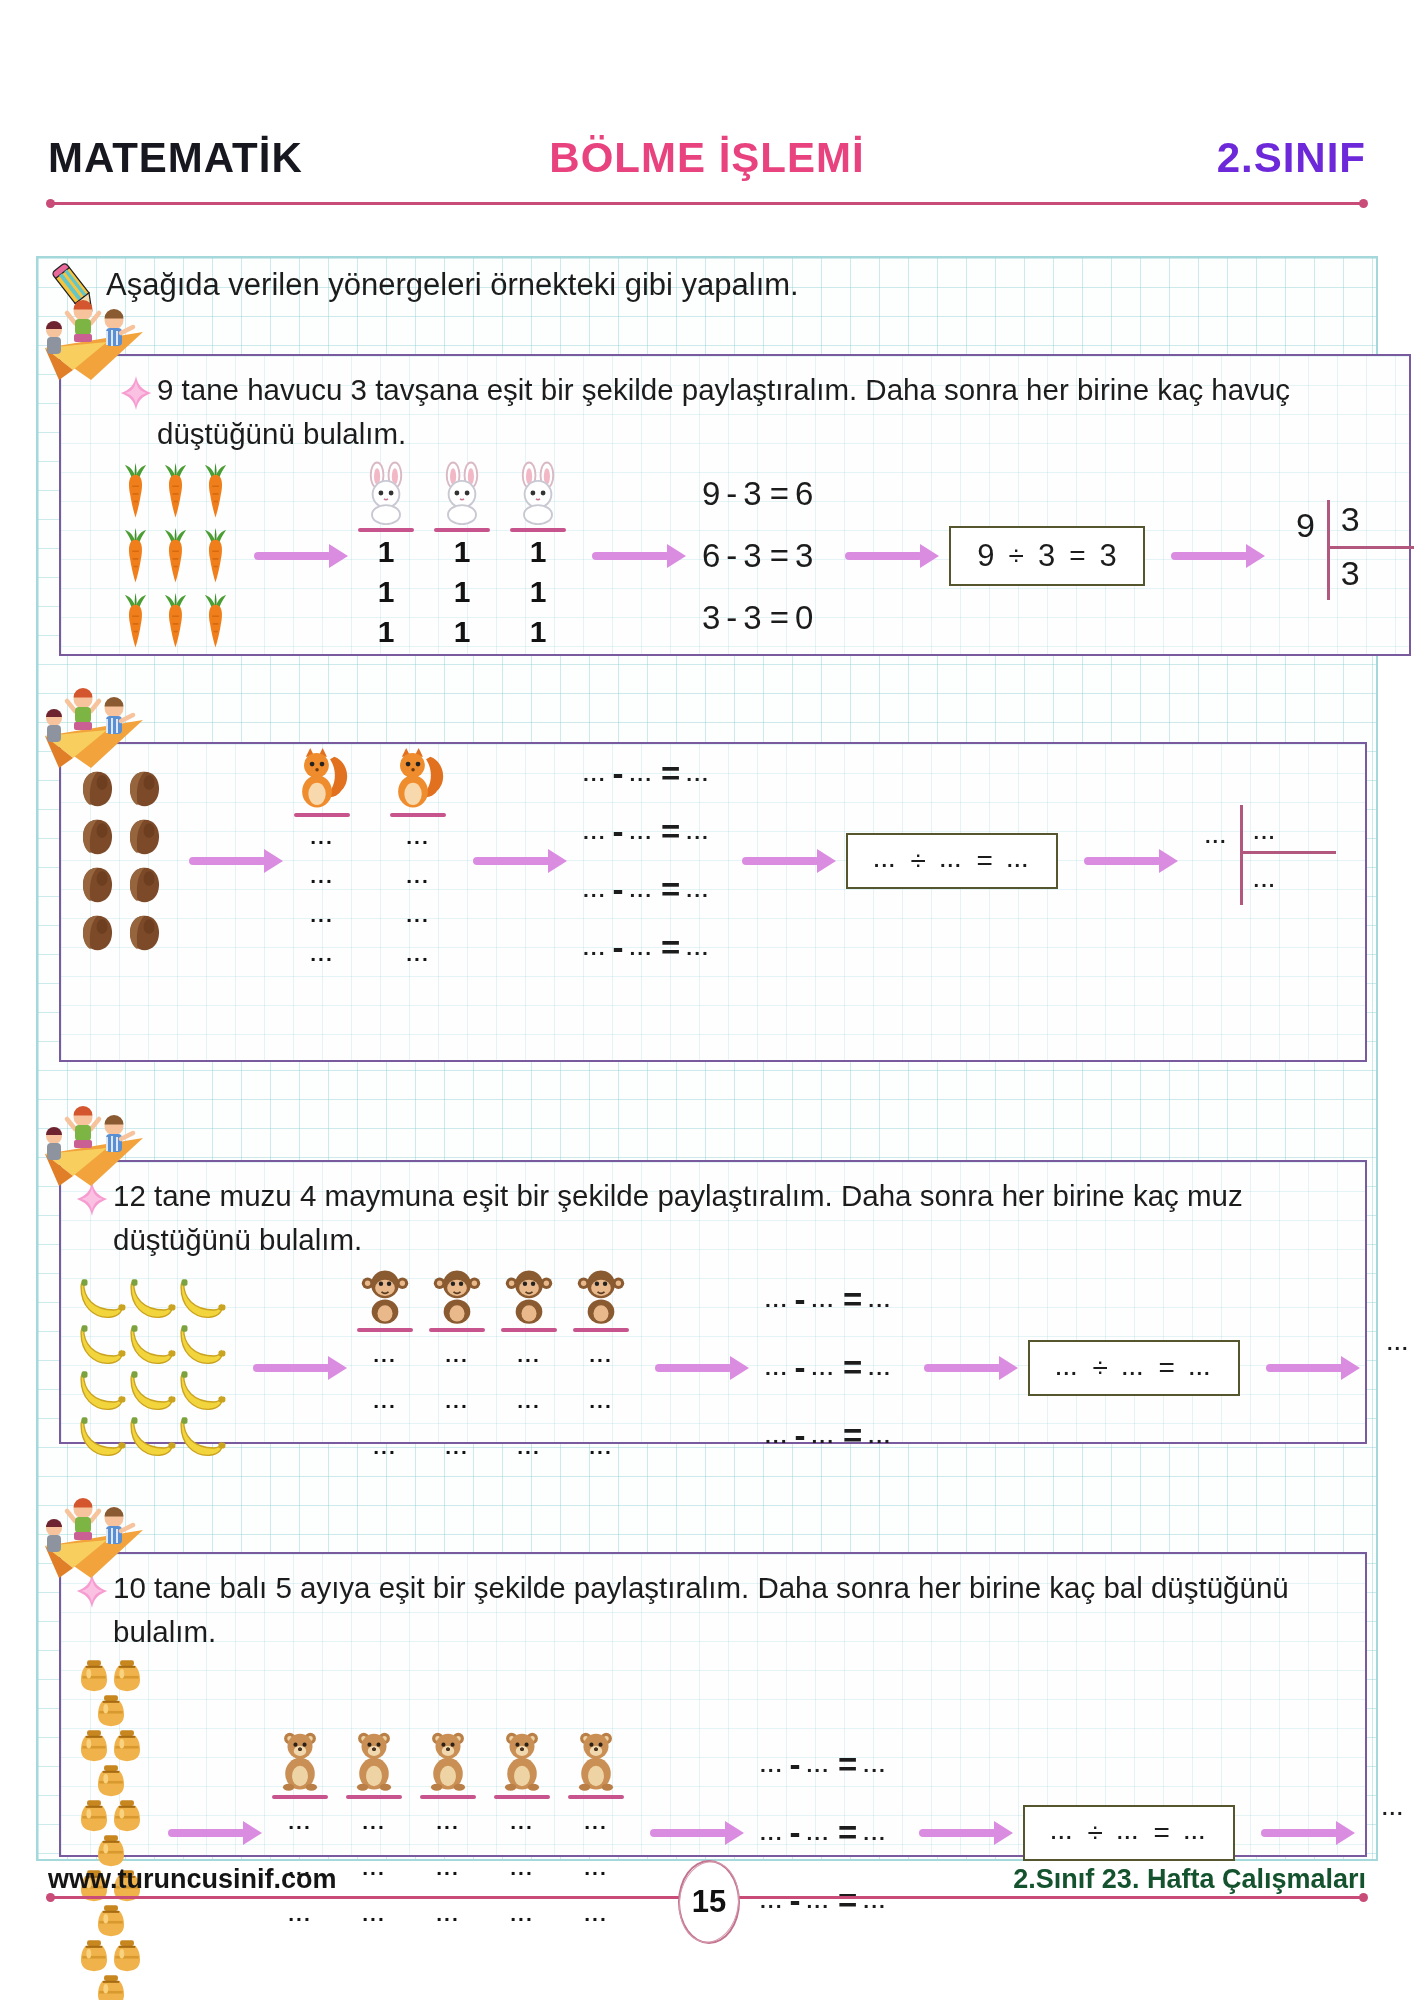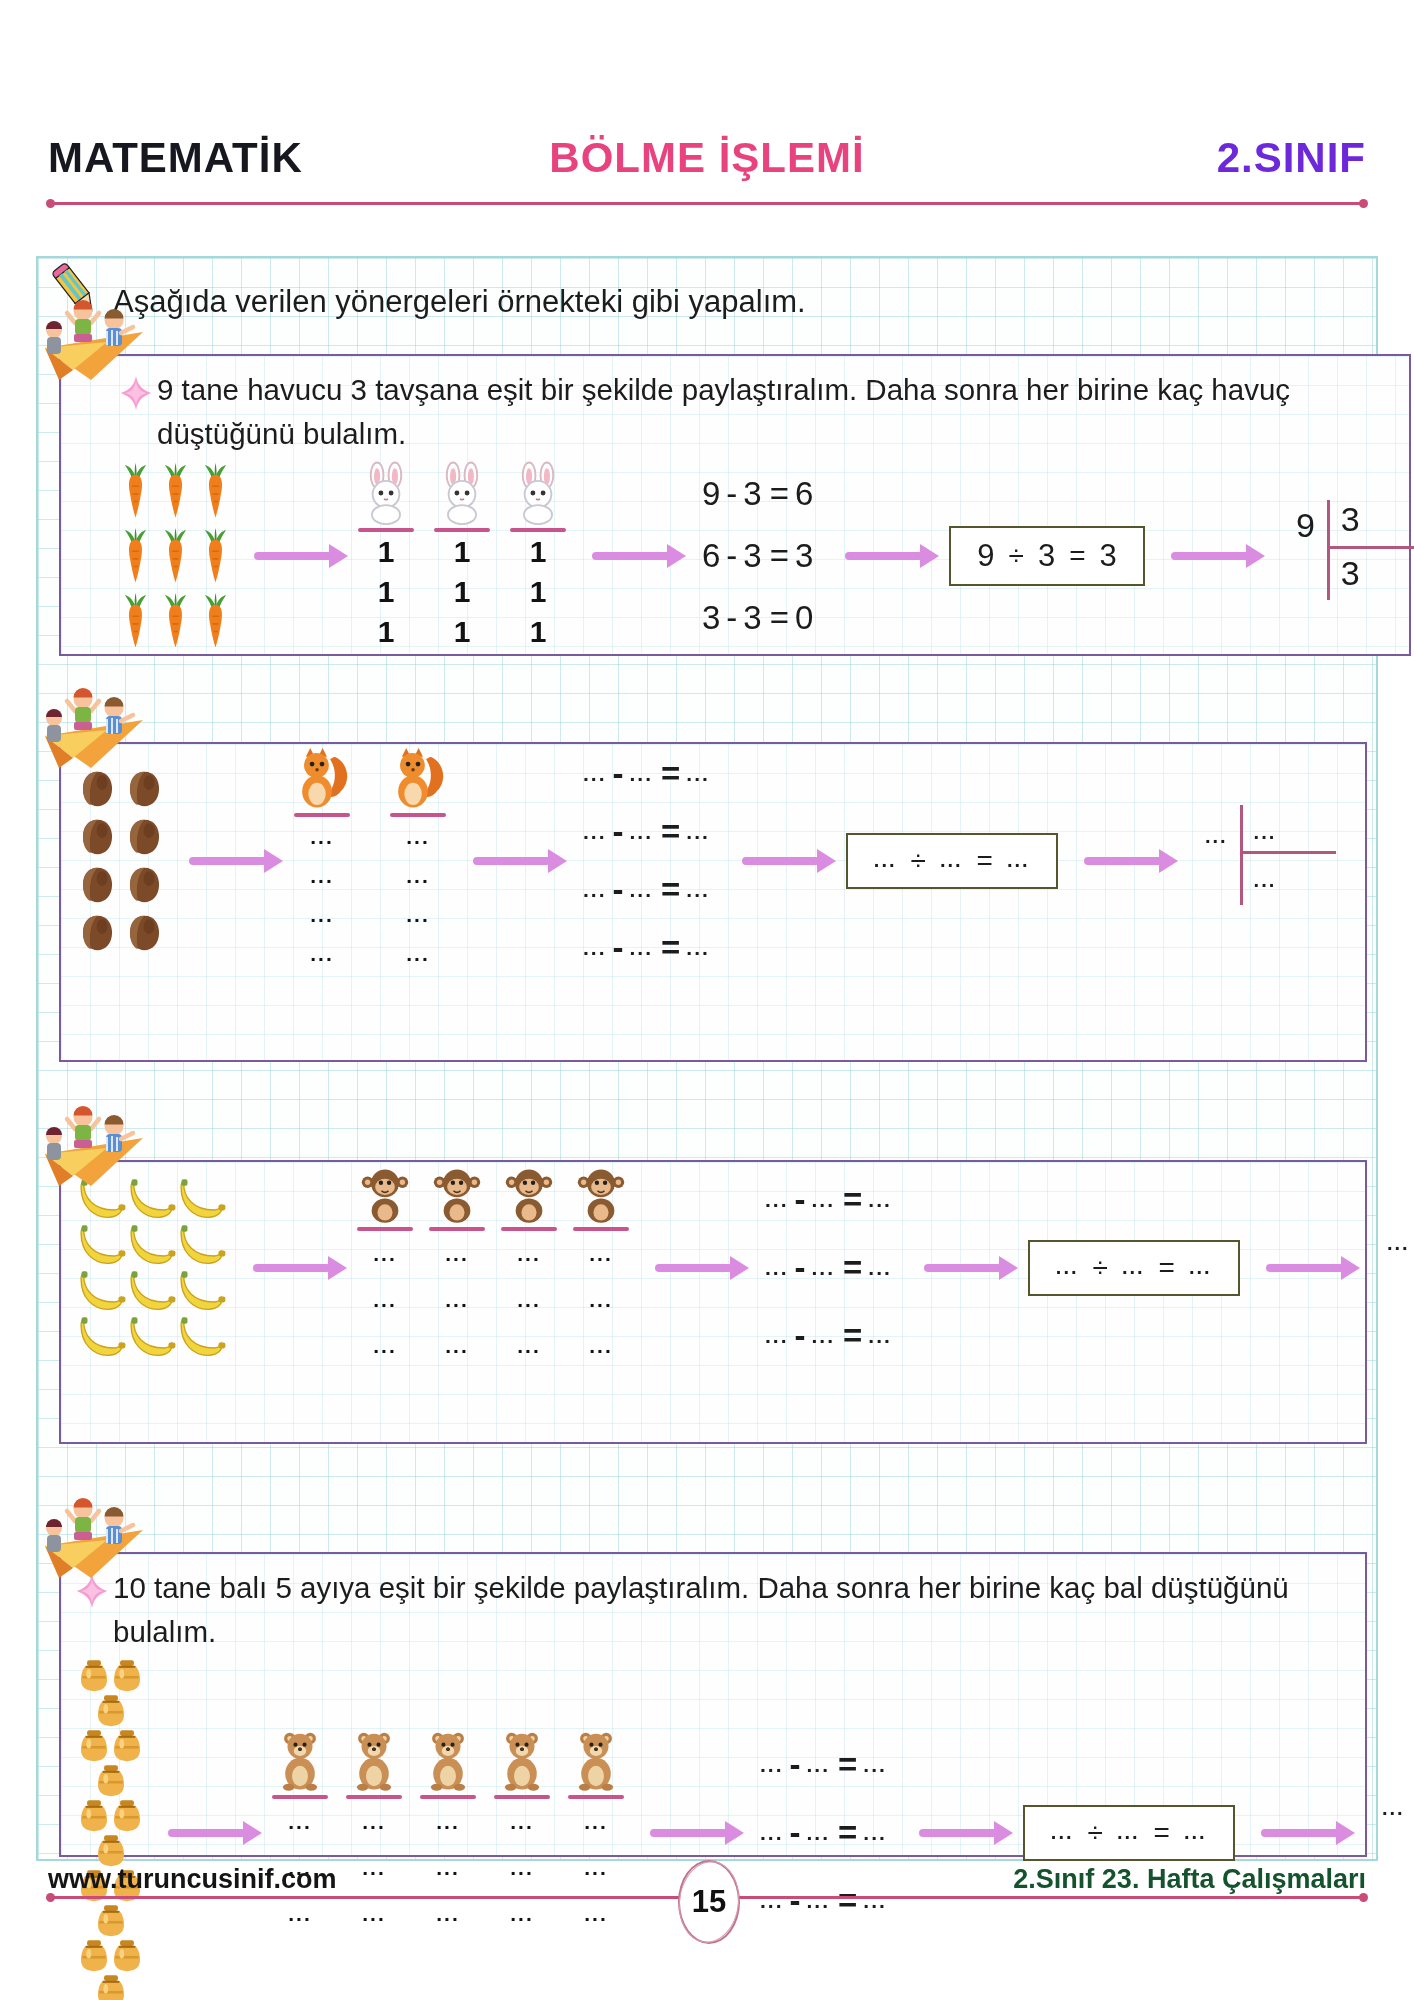--- a/index.html
+++ b/index.html
@@ -23,21 +23,21 @@
   .sheet{
     position:absolute;left:36px;top:256px;width:1338px;height:1601px;
     border:2px solid #a4d8da;background-color:#fdfefe;
     background-image:
       linear-gradient(rgba(146,210,216,0.45) 1px, transparent 1px),
       linear-gradient(90deg, rgba(146,210,216,0.45) 1px, transparent 1px);
     background-size:29px 29px;
   }
   .instruction{position:absolute;left:8px;top:2px;display:flex;align-items:flex-start;}
   .pencil{width:58px;height:62px;flex:none;}
-  .instruction-text{font-size:31px;padding-top:24px;margin-left:9px;}
+  .instruction-text{font-size:31px;padding-top:7px;margin-left:2px;}
 
   
   .task-box{
     position:absolute;left:21px;width:1304px;
     border:2px solid #7a5a9e;background-color:#fffeff;
     background-image:
       linear-gradient(rgba(150,212,218,0.25) 1px, transparent 1px),
       linear-gradient(90deg, rgba(150,212,218,0.25) 1px, transparent 1px);
     background-size:29px 29px;
   }
@@ -577,20 +577,29 @@
             <rect x="37" y="44" width="18" height="8" rx="2" fill="#c95f92"></rect>
             <circle cx="77" cy="30" r="9.5" fill="#f6c39d"></circle>
             <path d="M67.5 28.5 a9.5 9.5 0 0 1 19 0" fill="#8a5a30"></path>
             <rect x="69" y="38" width="16" height="18" rx="4" fill="#5b8fd4"></rect>
             <line x1="70" y1="41" x2="70" y2="55" stroke="#dce8f8" stroke-width="2"></line>
             <line x1="75" y1="40" x2="75" y2="56" stroke="#dce8f8" stroke-width="2"></line>
             <line x1="80" y1="41" x2="80" y2="55" stroke="#dce8f8" stroke-width="2"></line>
             <line x1="84" y1="43" x2="96" y2="37" stroke="#f6c39d" stroke-width="4.5" stroke-linecap="round"></line>
           </svg>
         </span>
+    <div class="box-title">
+      <span class="icon sparkle">
+            <svg viewBox="0 0 40 40">
+              <path d="M20 2 C22 12 26 16 36 20 C26 24 22 28 20 38 C18 28 14 24 4 20 C14 16 18 12 20 2 Z" fill="#f79cd0"></path>
+              <path d="M20 8 C21.5 15 25 18.5 31 20 C25 21.5 21.5 25 20 32 C18.5 25 15 21.5 9 20 C15 18.5 18.5 15 20 8 Z" fill="#fbc1e3"></path>
+            </svg>
+          </span>
+      <span class="title-text">12 tane muzu 4 maymuna eşit bir şekilde paylaştıralım. Daha sonra her birine kaç muz düştüğünü bulalım.</span>
+    </div>
     <div class="box-content">
       <div class="items-grid">
             <div class="item-row">
               <span class="icon banana">
                 <svg viewBox="0 0 52 46">
                   <path d="M5 4 C4 22 16 35 38 35 C42 35 45 33 46 30 C48.5 35 44 42 33 43 C15 44 2 30 2 10 C2 6 3 4 5 4 Z" fill="#f2d43c" stroke="#caa31f" stroke-width="1.5"></path>
                   <rect x="2.5" y="1.5" width="6.5" height="7" rx="2" fill="#7ba23c"></rect>
                   <rect x="43" y="29" width="7.5" height="6.5" rx="2" fill="#caa31f"></rect>
                 </svg>
               </span>

